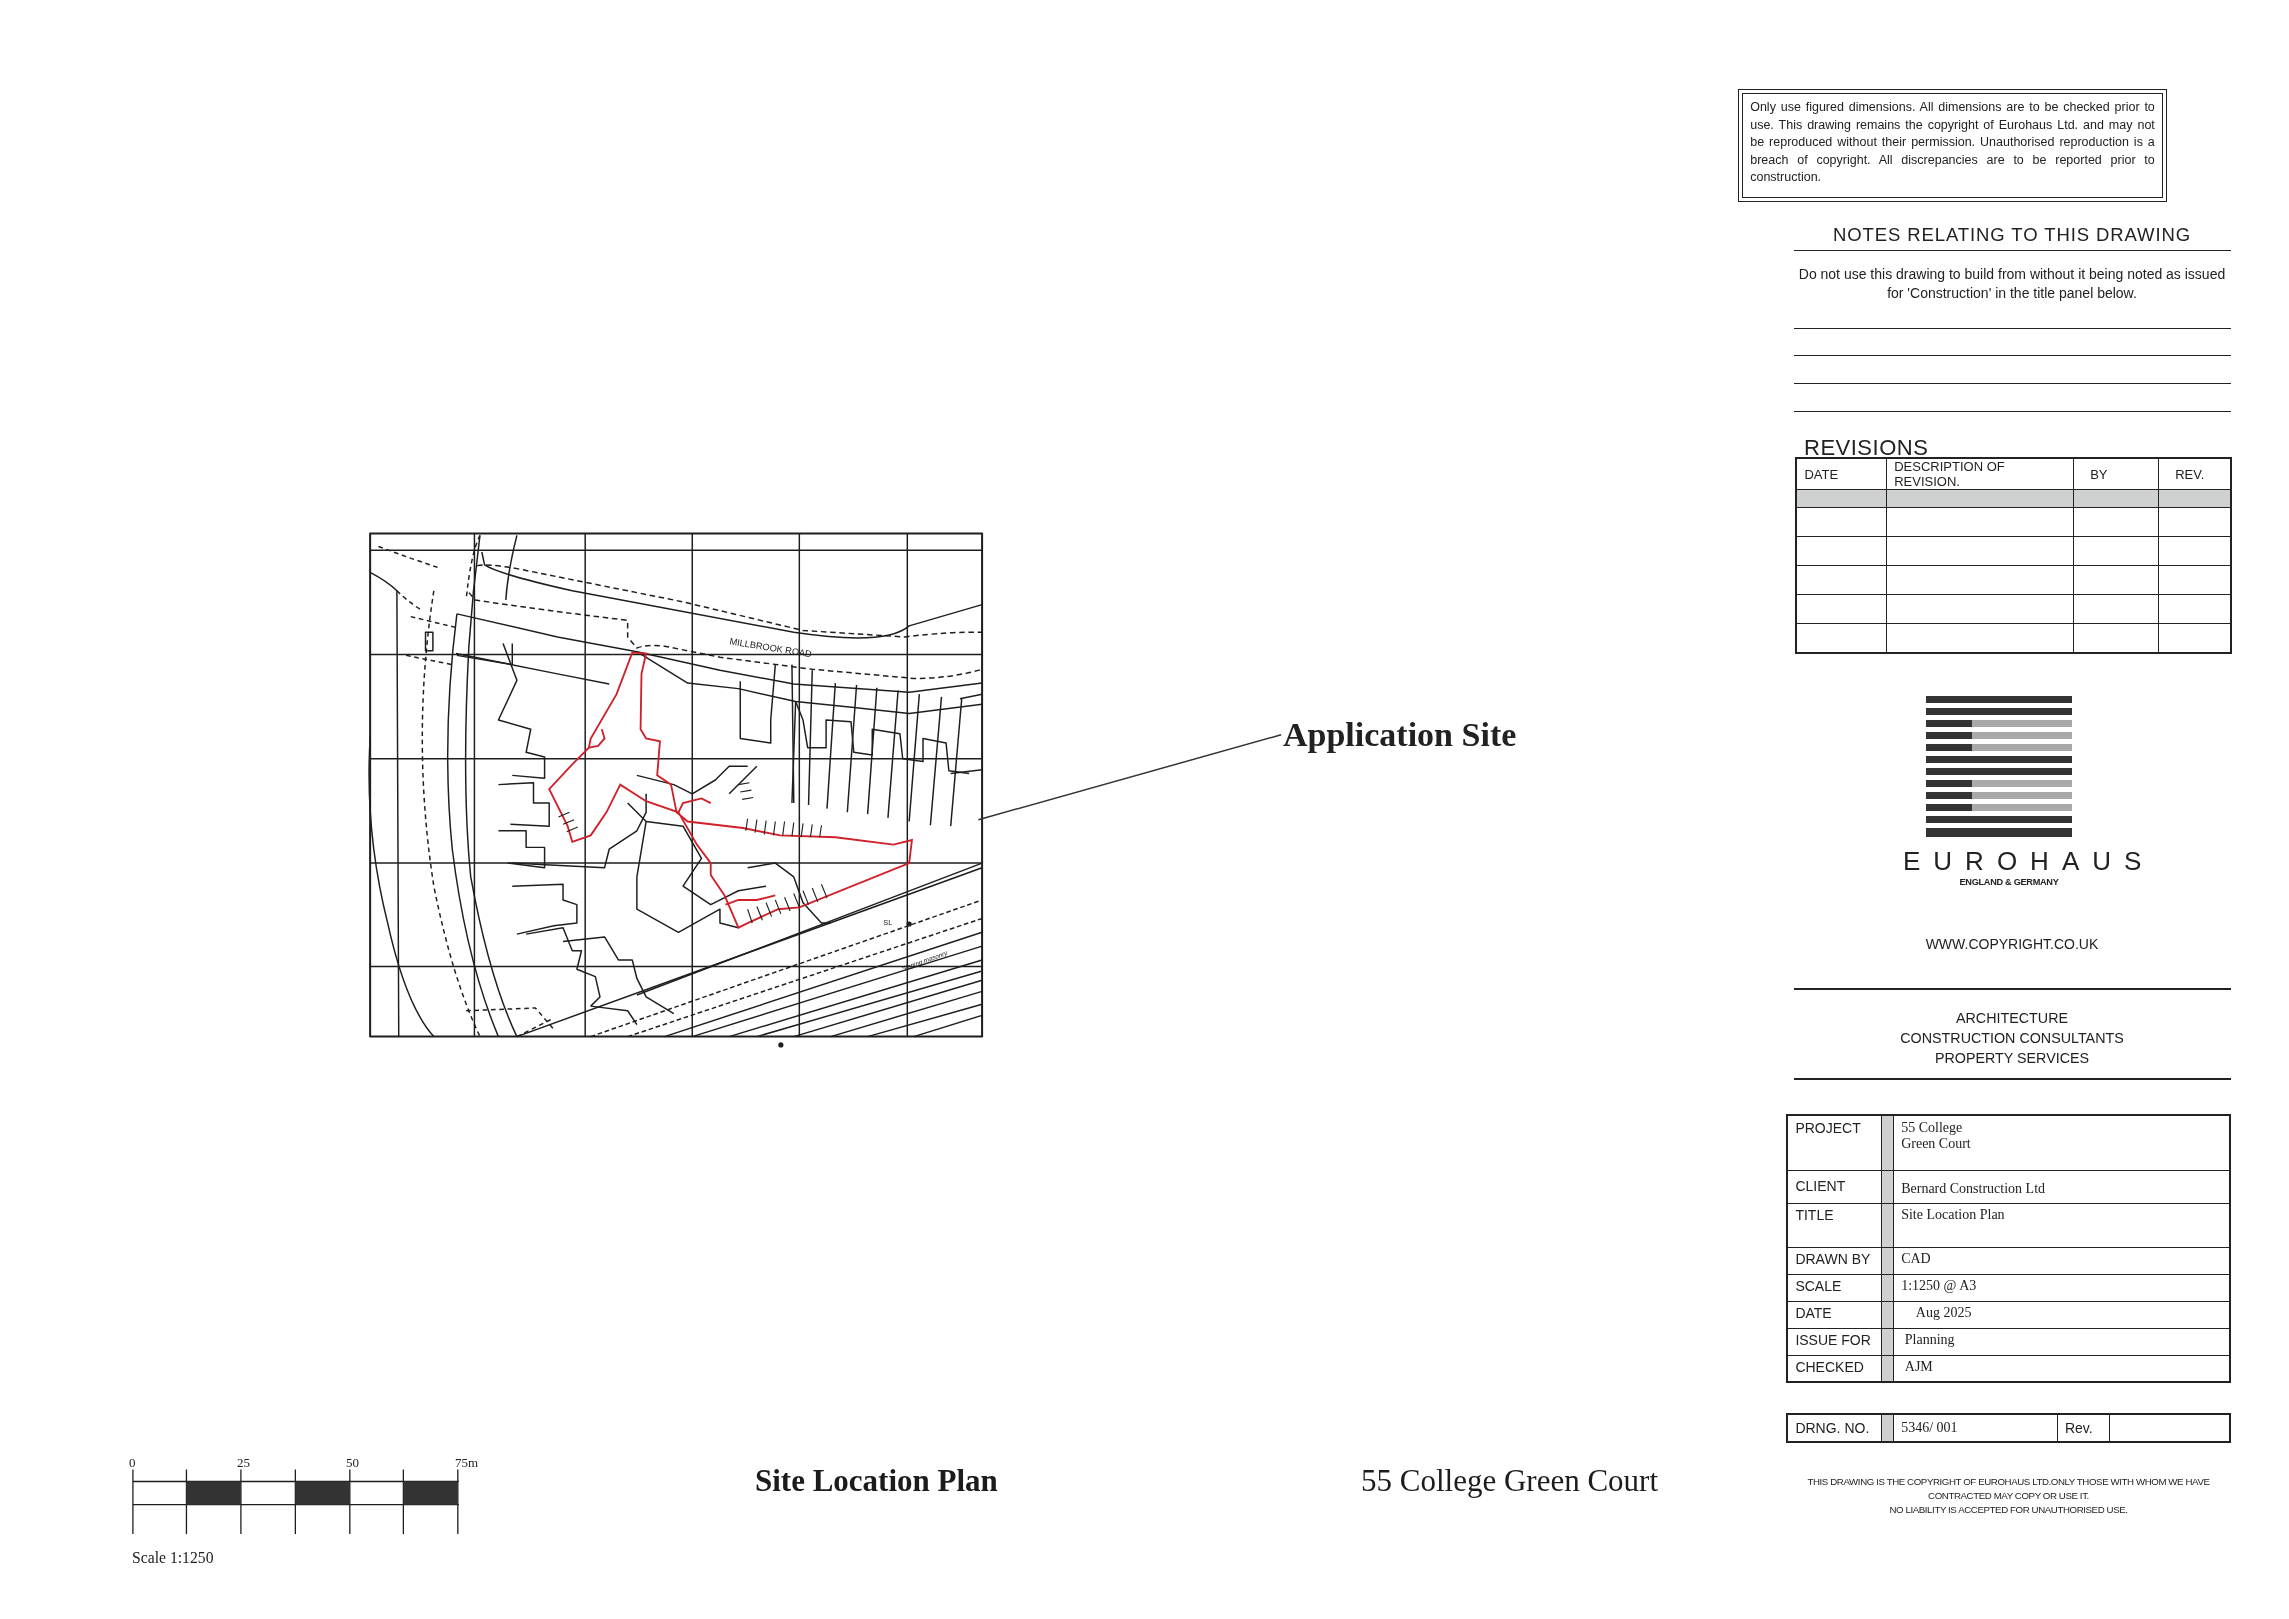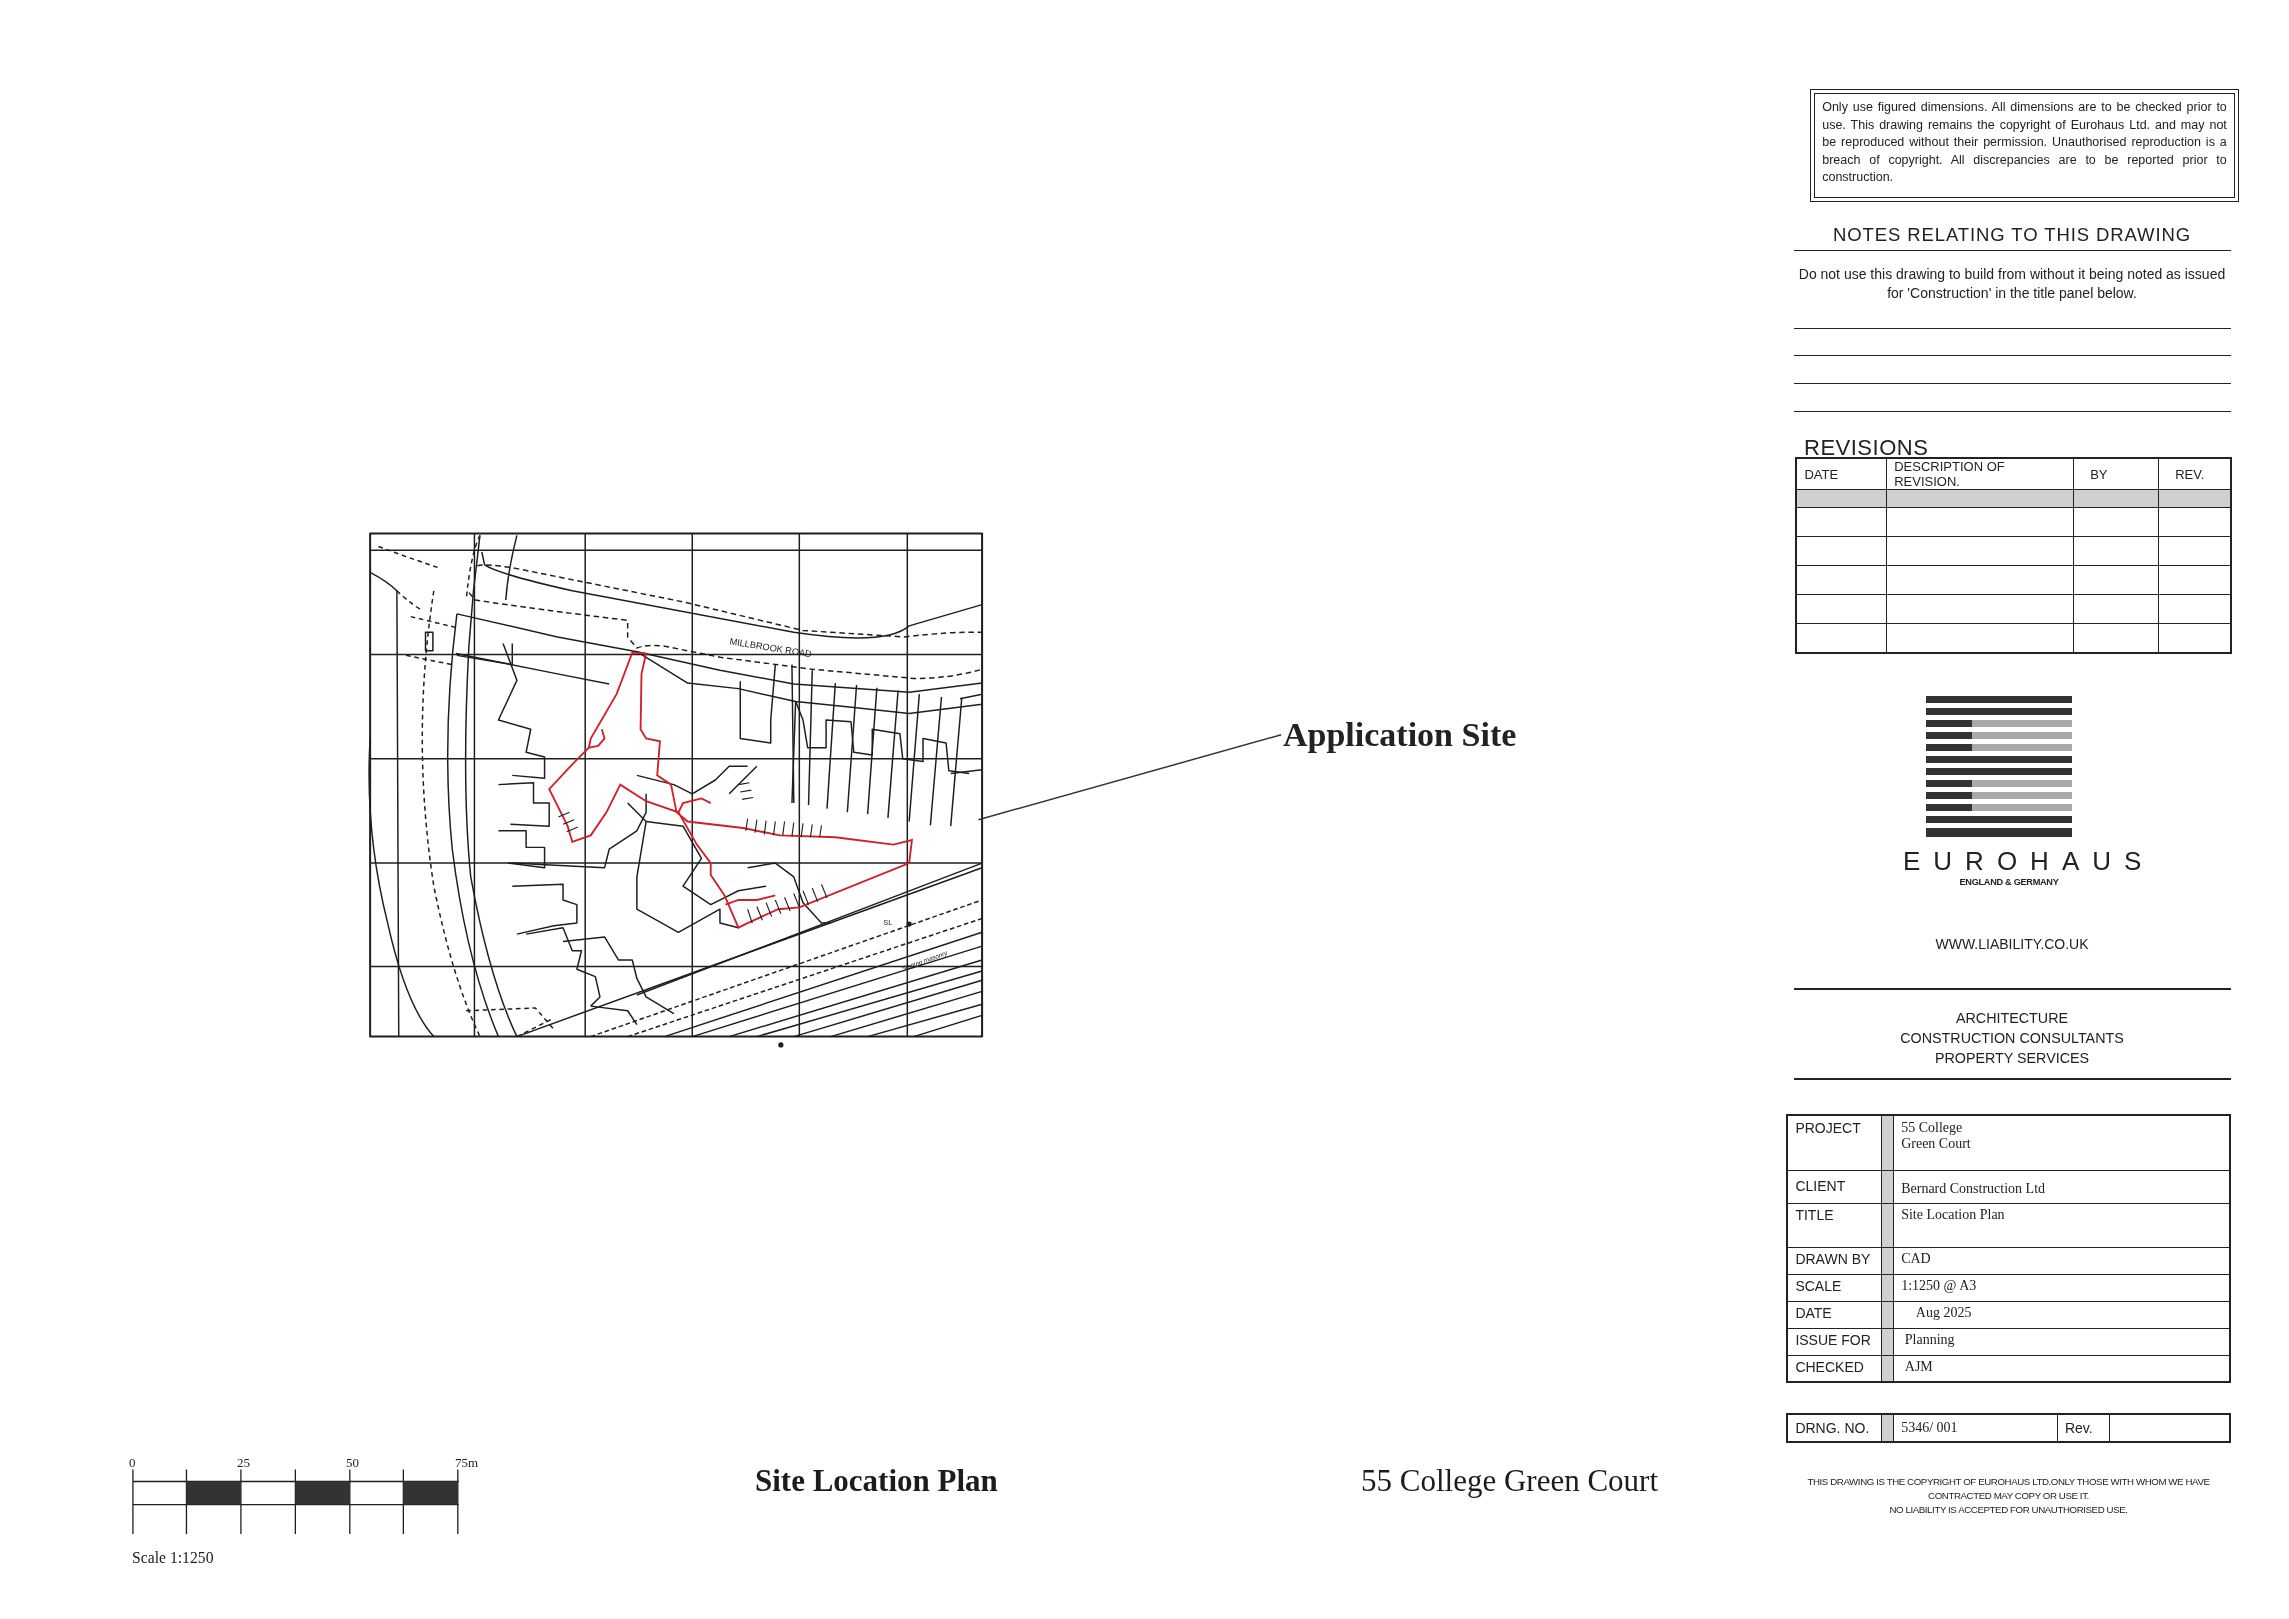--- a/index.html
+++ b/index.html
@@ -10,21 +10,21 @@
     .app-label { position: absolute; left: 1283px; top: 716px; font-family: "Liberation Serif", serif; font-weight: bold; font-size: 34px; color: #222; }
 
     
     .scale-num { position: absolute; font-family: "Liberation Serif", serif; font-size: 13px; color: #222; }
     .scale-caption { position: absolute; left: 132px; top: 1549px; font-family: Liberation Serif, serif; font-size: 15.7px; color: #222; }
 
     .bottom-title { position: absolute; top: 1463px; font-family: "Liberation Serif", serif; font-size: 31px; color: #1c1c1c; }
     .bottom-title.bold { font-weight: bold; }
 
     
-    .disclaimer-box { position: absolute; left: 1810px; top: 89px; width: 429px; height: 113px; border: 1.8px solid #222; box-sizing: border-box; padding: 2.8px; }
+    .disclaimer-box { position: absolute; left: 1738px; top: 89px; width: 429px; height: 113px; border: 1.8px solid #222; box-sizing: border-box; padding: 2.8px; }
     .disclaimer-inner { border: 1.8px solid #222; height: 100%; box-sizing: border-box; padding: 5.5px 7.4px; font-size: 12.5px; line-height: 17.5px; text-align: justify; color: #222; }
 
     .notes-title { position: absolute; left: 1794px; top: 224px; width: 436px; text-align: center; font-size: 18.5px; letter-spacing: 0.9px; color: #222; }
     .hline { position: absolute; height: 0; border-top: 1.8px solid #222; }
     .notes-body { position: absolute; left: 1794px; top: 265px; width: 436px; text-align: center; font-size: 14px; line-height: 18.5px; color: #222; }
 
     .revisions-title { position: absolute; left: 1804px; top: 435px; font-size: 22px; color: #222; letter-spacing: 0.5px; text-decoration: underline; }
     table.rev { position: absolute; left: 1795px; top: 457px; width: 437px; border-collapse: collapse; border: 2.8px solid #222; }
     table.rev td, table.rev th { border: 1.8px solid #222; font-weight: normal; font-size: 13px; text-align: left; padding: 0 7.4px; color: #222; }
     table.rev th { height: 18.5px; }
@@ -290,21 +290,21 @@
     </div>
   <div class="bar">
       <span class="dark"></span>
       <span class="light"></span>
     </div>
   <div class="bar"></div>
   <div class="bar" style="height:9.2px;"></div>
 </div>
 <div class="logo-word">EUROHAUS</div>
 <div class="logo-sub">ENGLAND &amp; GERMANY</div>
-<div class="website">WWW.LIABILITY.CO.UK</div>
+<div class="website">WWW.COPYRIGHT.CO.UK</div>
 
 <div class="hline" style="left:1794px; top:988px; width:437px; border-top-width:2.8px;"></div>
 <div class="services">
   <div>ARCHITECTURE</div>
   <div>CONSTRUCTION CONSULTANTS</div>
   <div>PROPERTY SERVICES</div>
 </div>
 <div class="hline" style="left:1794px; top:1078px; width:437px; border-top-width:2.8px;"></div>
 
 <table class="proj">

